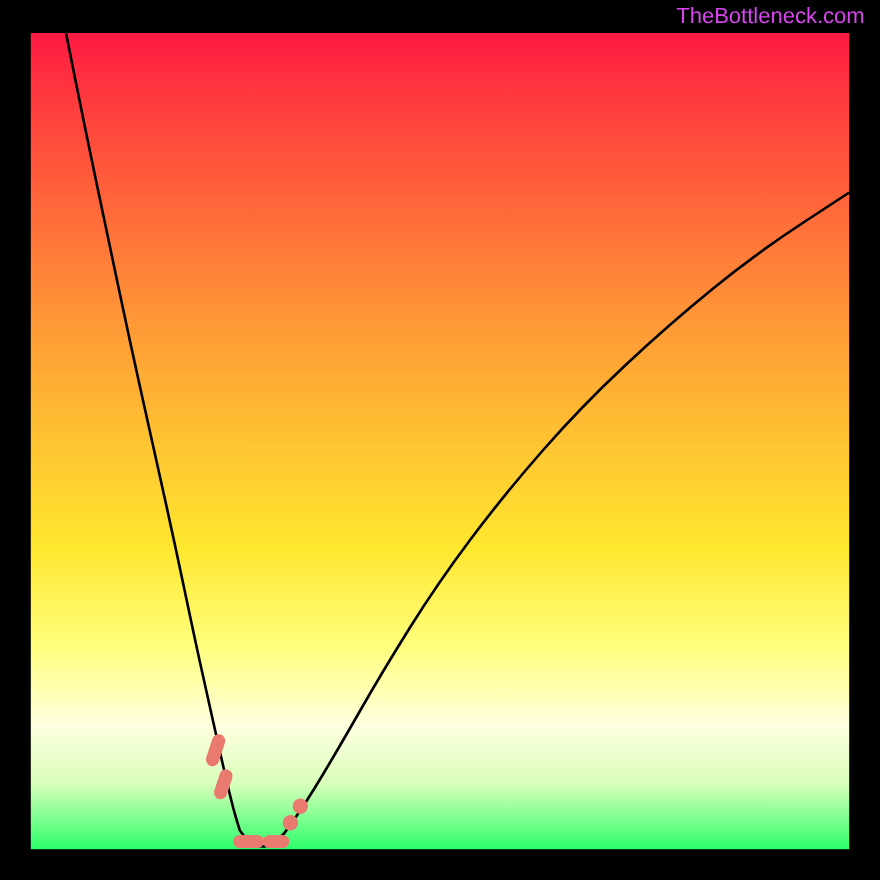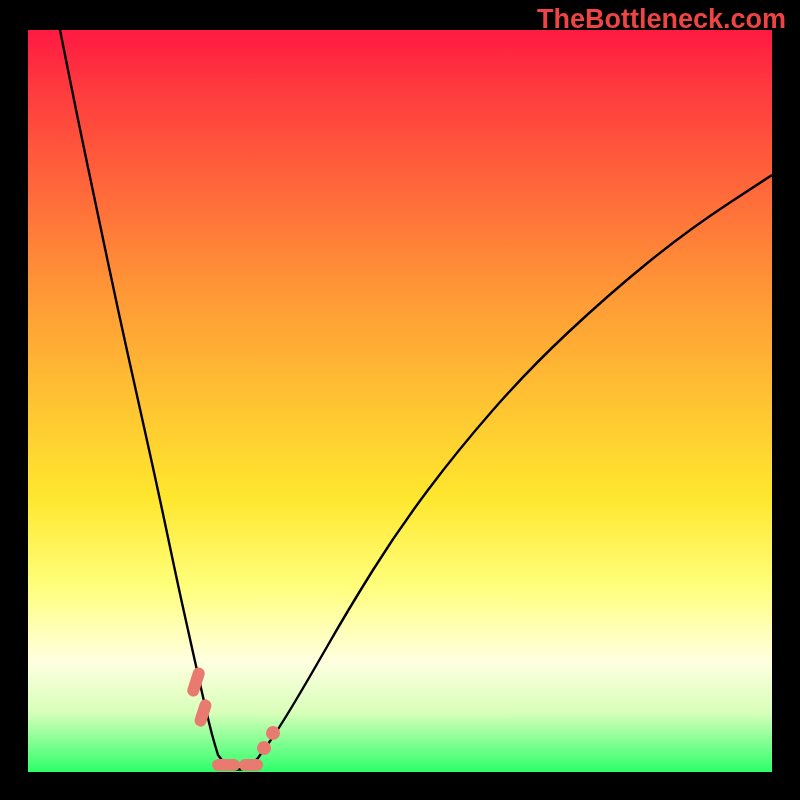--- a/index.html
+++ b/index.html
@@ -14,23 +14,23 @@
   .frame {
     position: relative;
     width: 800px;
     height: 800px;
     background: #000;
   }
   .watermark {
     position: absolute;
     top: 4px;
     right: 14px;
-    color: #ef4444;
-    font-size: 27px;
-    font-weight: 700;
+    color: #d946ef;
+    font-size: 20px;
+    font-weight: 400;
     letter-spacing: 0px;
     user-select: none;
   }
   .plot {
     position: absolute;
     left: 28px;
     top: 30px;
     width: 744px;
     height: 742px;
     

